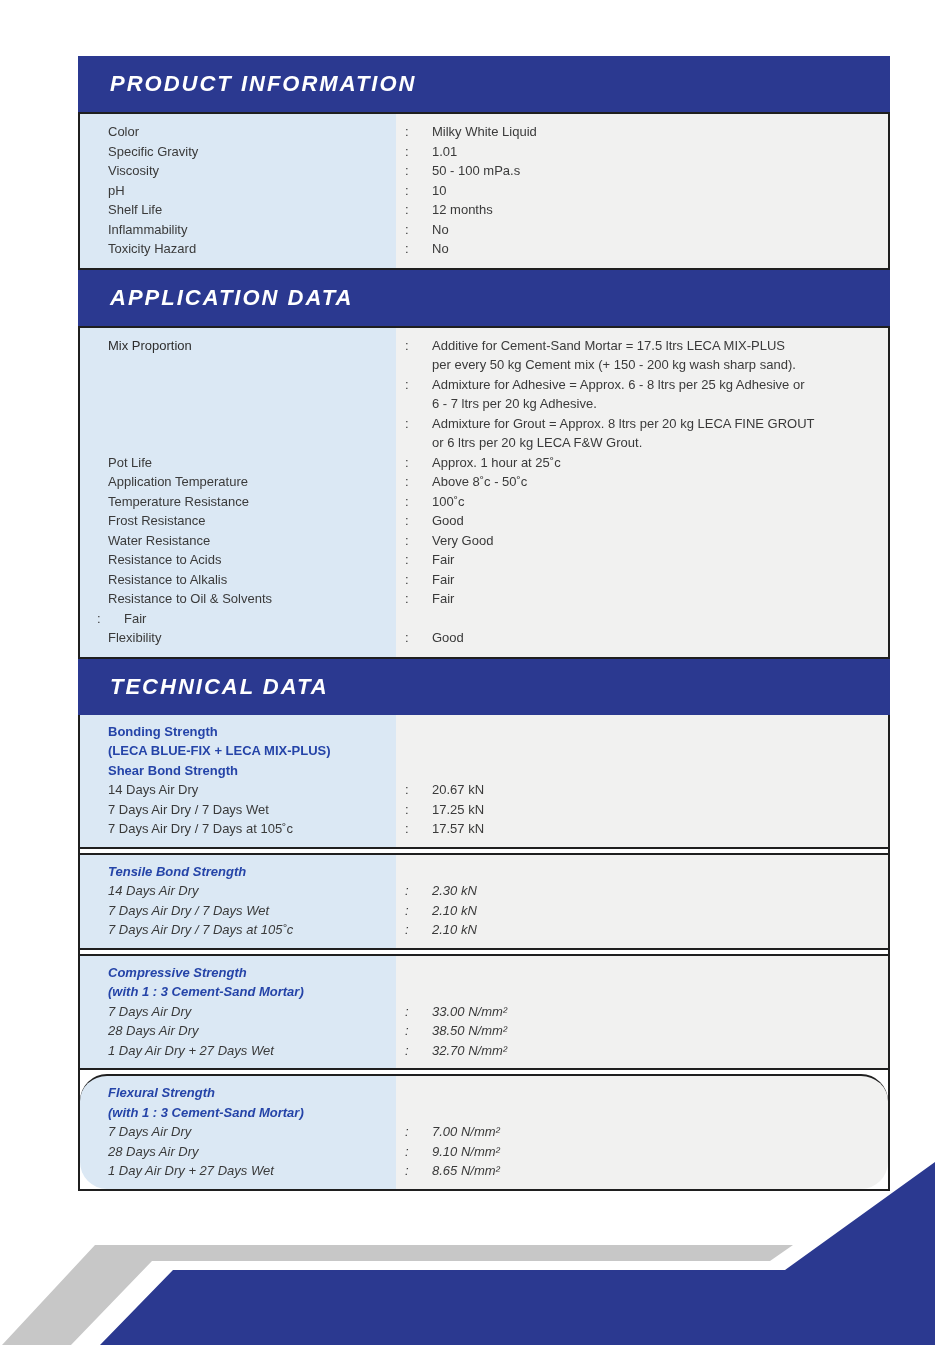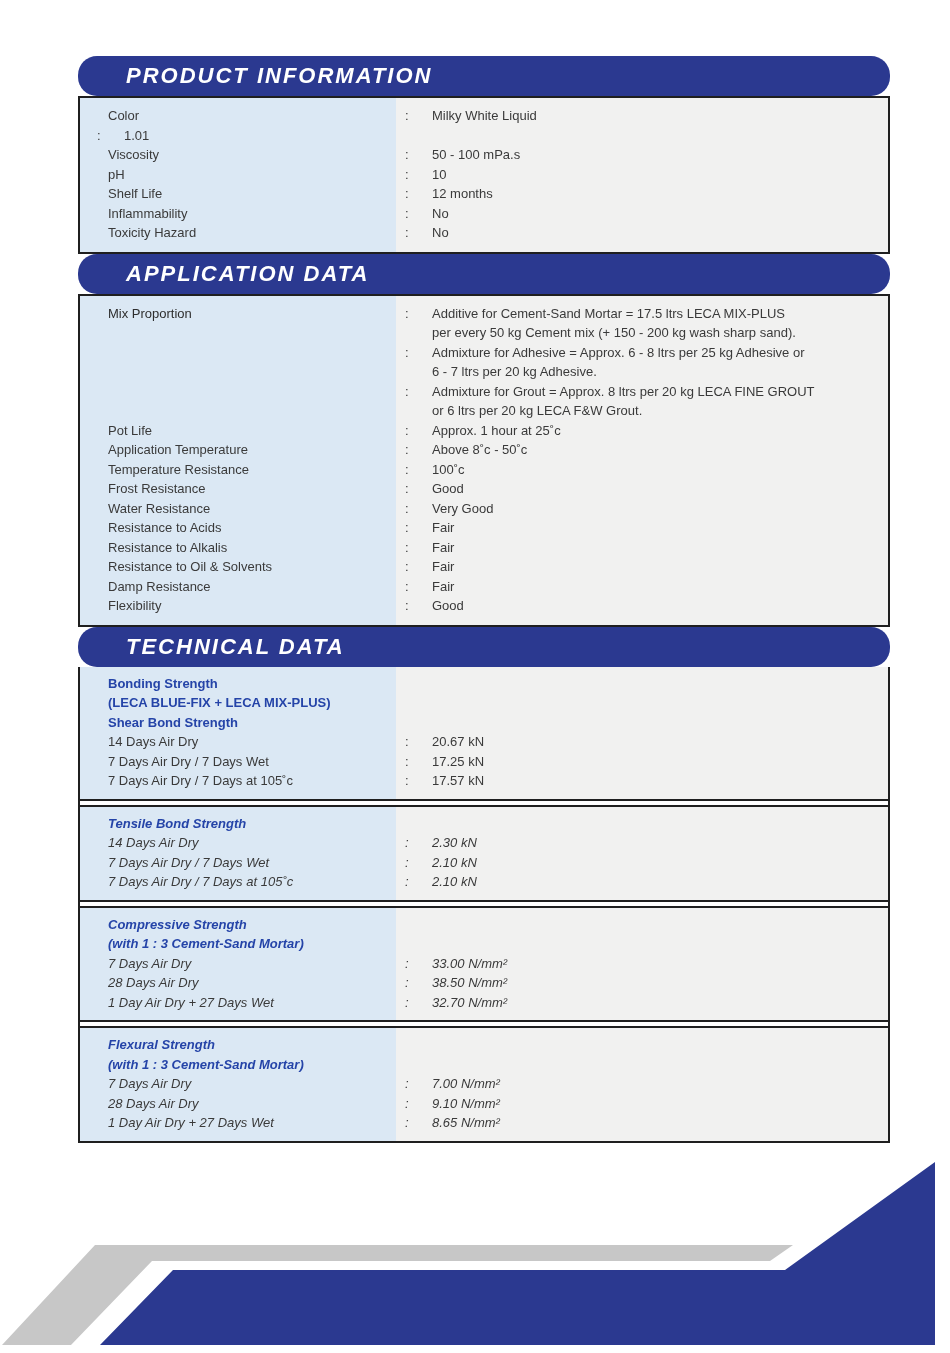--- a/index.html
+++ b/index.html
@@ -4,22 +4,22 @@
 <style>
   html,body{margin:0;padding:0;}
   body{
     width:950px;height:1353px;position:relative;background:#ffffff;
     font-family:"Liberation Sans",sans-serif;overflow:hidden;
   }
   .sheet{position:absolute;left:78px;top:56px;width:812px;}
 
   
   .bar{
-    height:40px;background:#2b3990;display:flex;align-items:center;
-    padding-left:48px;box-sizing:border-box;border-radius:19px;
+    height:56px;background:#2b3990;display:flex;align-items:center;
+    padding-left:32px;box-sizing:border-box;
   }
   .bar .bar-title{
     color:#ffffff;font-weight:bold;font-style:italic;
     font-size:22px;letter-spacing:2px;
   }
 
   
   .content{
     border:2px solid #1f1f1f;
     background:linear-gradient(to right,#dbe8f4 0,#dbe8f4 316px,#f1f1f0 316px);
@@ -42,21 +42,21 @@
   
   .tech-wrap{
     border-left:2px solid #1f1f1f;border-right:2px solid #1f1f1f;
     border-bottom:2px solid #1f1f1f;background:#ffffff;
   }
   .tblock{
     background:linear-gradient(to right,#dbe8f4 0,#dbe8f4 316px,#f1f1f0 316px);
     padding:7px 16px 8px 0;
   }
   .tblock{border-bottom:2px solid #1f1f1f;}
-  .tblock:last-child{border-bottom:none;}
+  .tblock:last-child{border-bottom:none;border-radius:27px;}
   .tblock + .tblock{border-top:2px solid #1f1f1f;margin-top:4px;font-style:italic;}
   .theading{
     font-size:13px;line-height:19.5px;font-weight:bold;color:#2544a8;
     padding-left:28px;
   }
 
   
   .footer-art{position:absolute;left:0;top:1150px;width:950px;height:203px;}
 </style>
 </head>
@@ -67,20 +67,21 @@
   <div class="bar">
     <span class="bar-title">PRODUCT INFORMATION</span>
   </div>
   <div class="content pad-std">
     <div class="row">
         <span class="lbl">Color</span>
         <span class="colon">:</span>
         <span class="val">Milky White Liquid</span>
       </div>
     <div class="row">
+        <span class="lbl">Specific Gravity</span>
         <span class="colon">:</span>
         <span class="val">1.01</span>
       </div>
     <div class="row">
         <span class="lbl">Viscosity</span>
         <span class="colon">:</span>
         <span class="val">50 - 100 mPa.s</span>
       </div>
     <div class="row">
         <span class="lbl">pH</span>
@@ -168,21 +169,20 @@
         <span class="lbl">Resistance to Alkalis</span>
         <span class="colon">:</span>
         <span class="val">Fair</span>
       </div>
     <div class="row">
         <span class="lbl">Resistance to Oil &amp; Solvents</span>
         <span class="colon">:</span>
         <span class="val">Fair</span>
       </div>
     <div class="row">
-        <span class="lbl">Damp Resistance</span>
         <span class="colon">:</span>
         <span class="val">Fair</span>
       </div>
     <div class="row">
         <span class="lbl">Flexibility</span>
         <span class="colon">:</span>
         <span class="val">Good</span>
       </div>
   </div>
 

